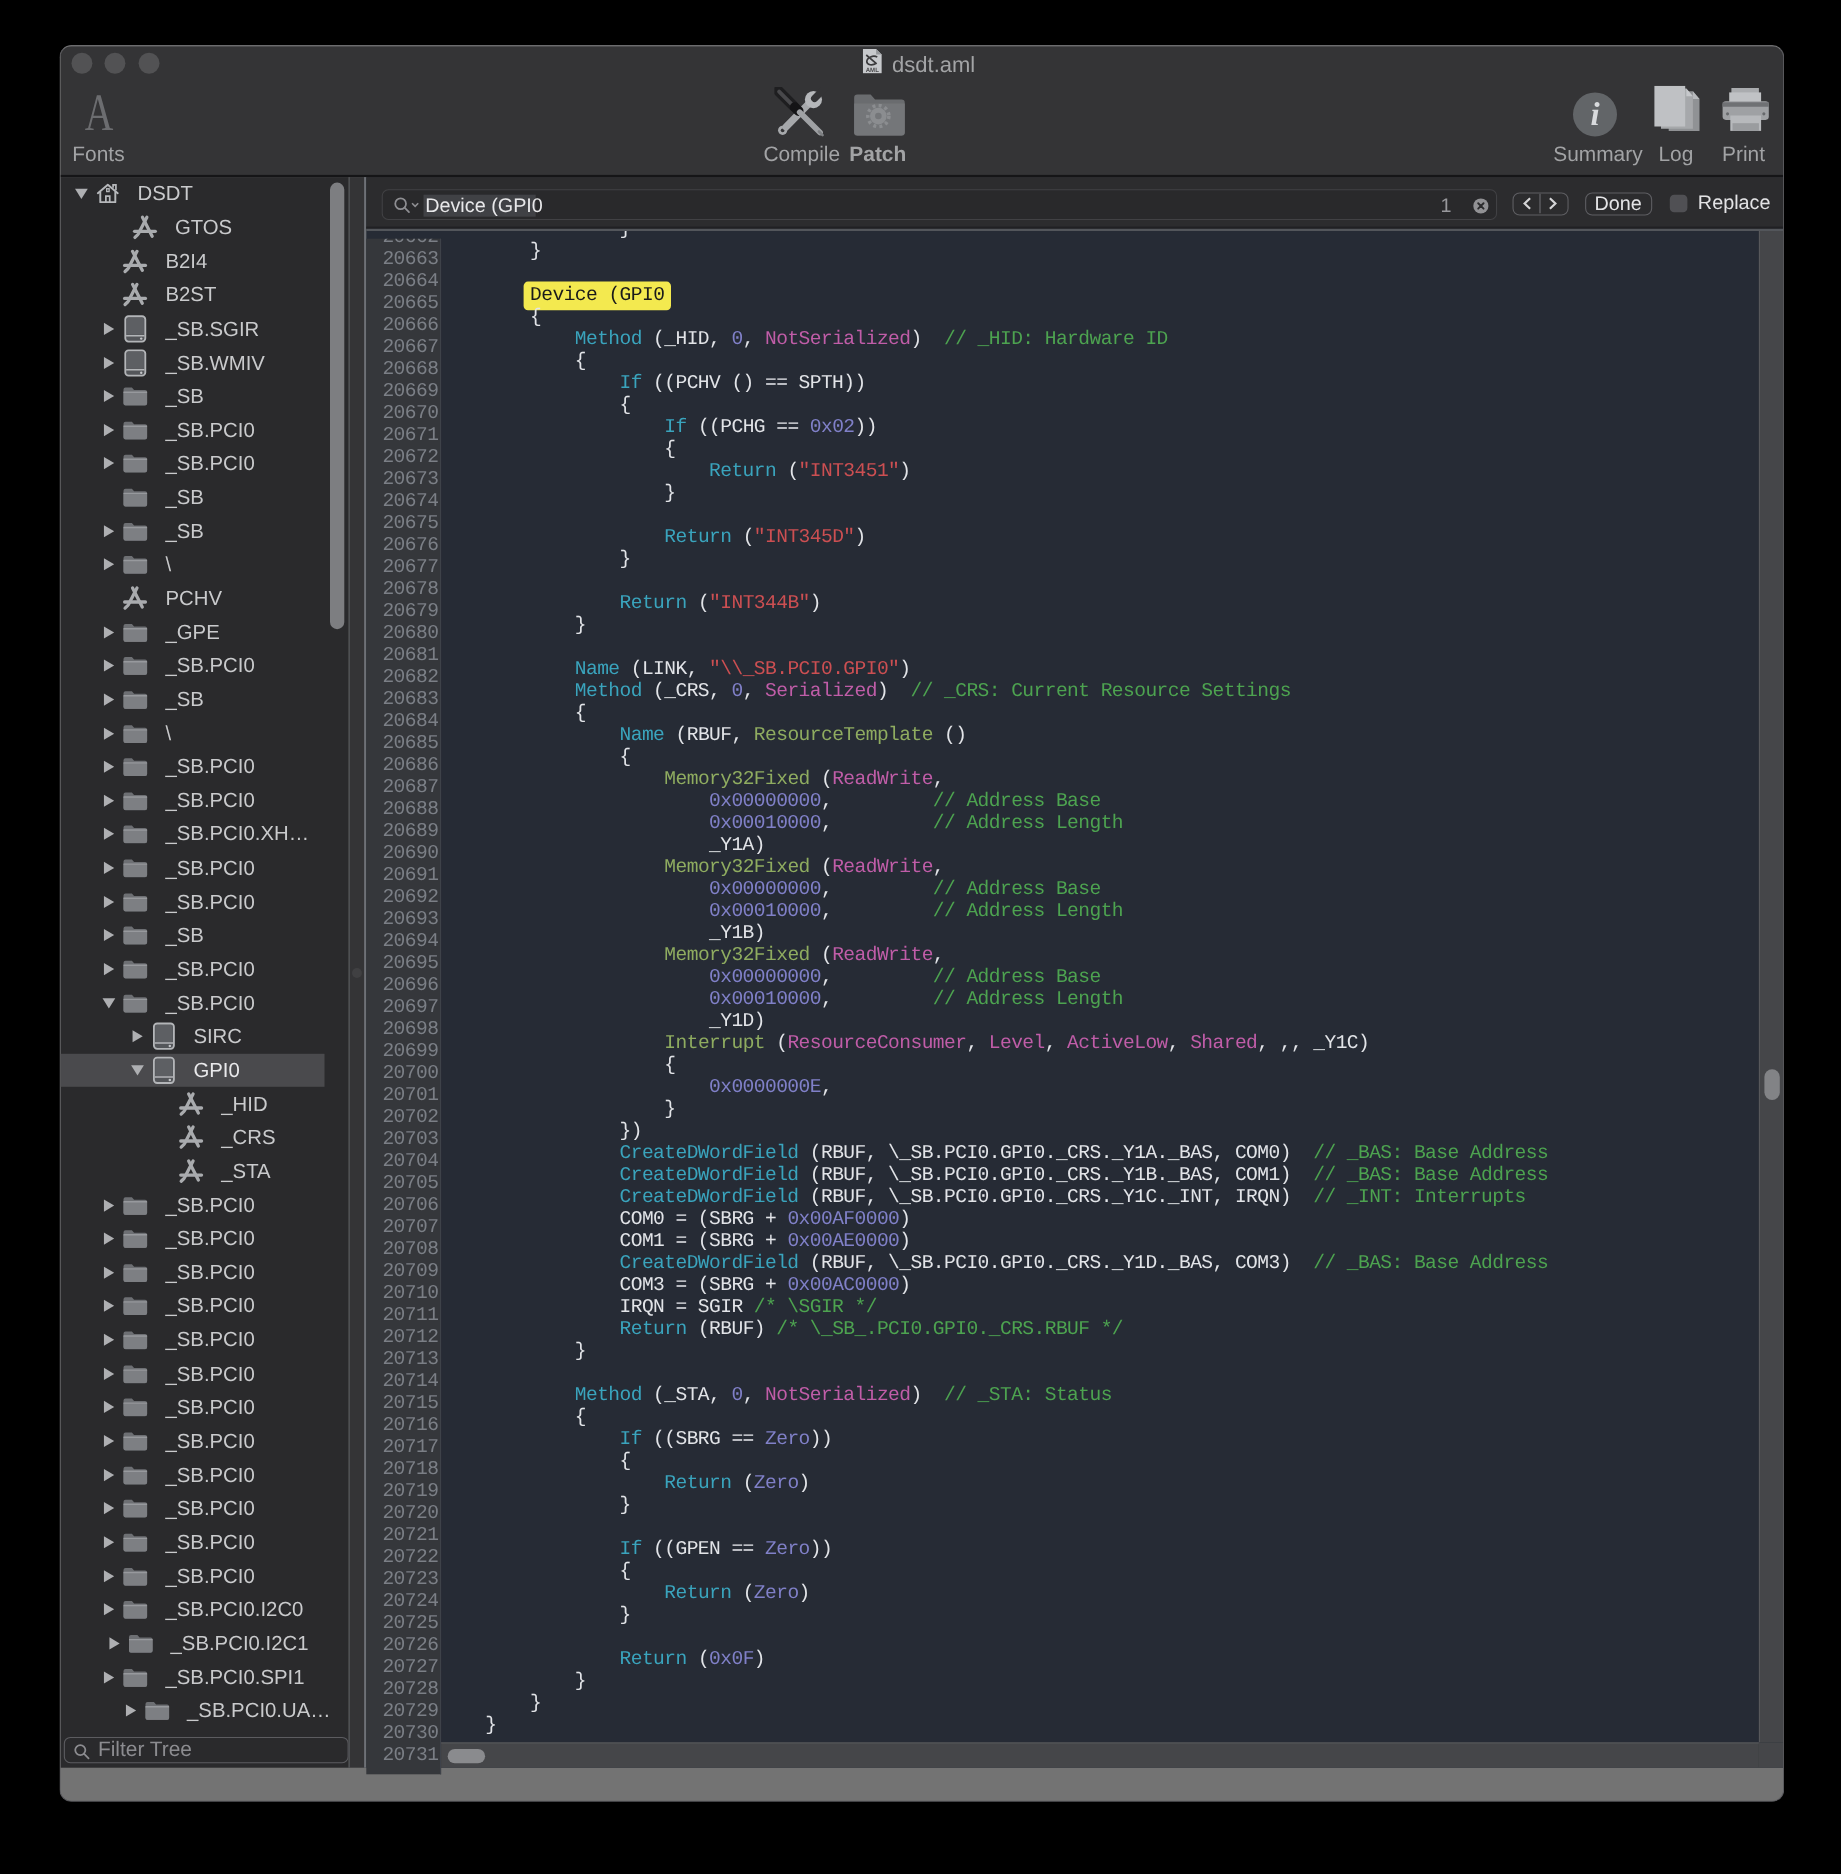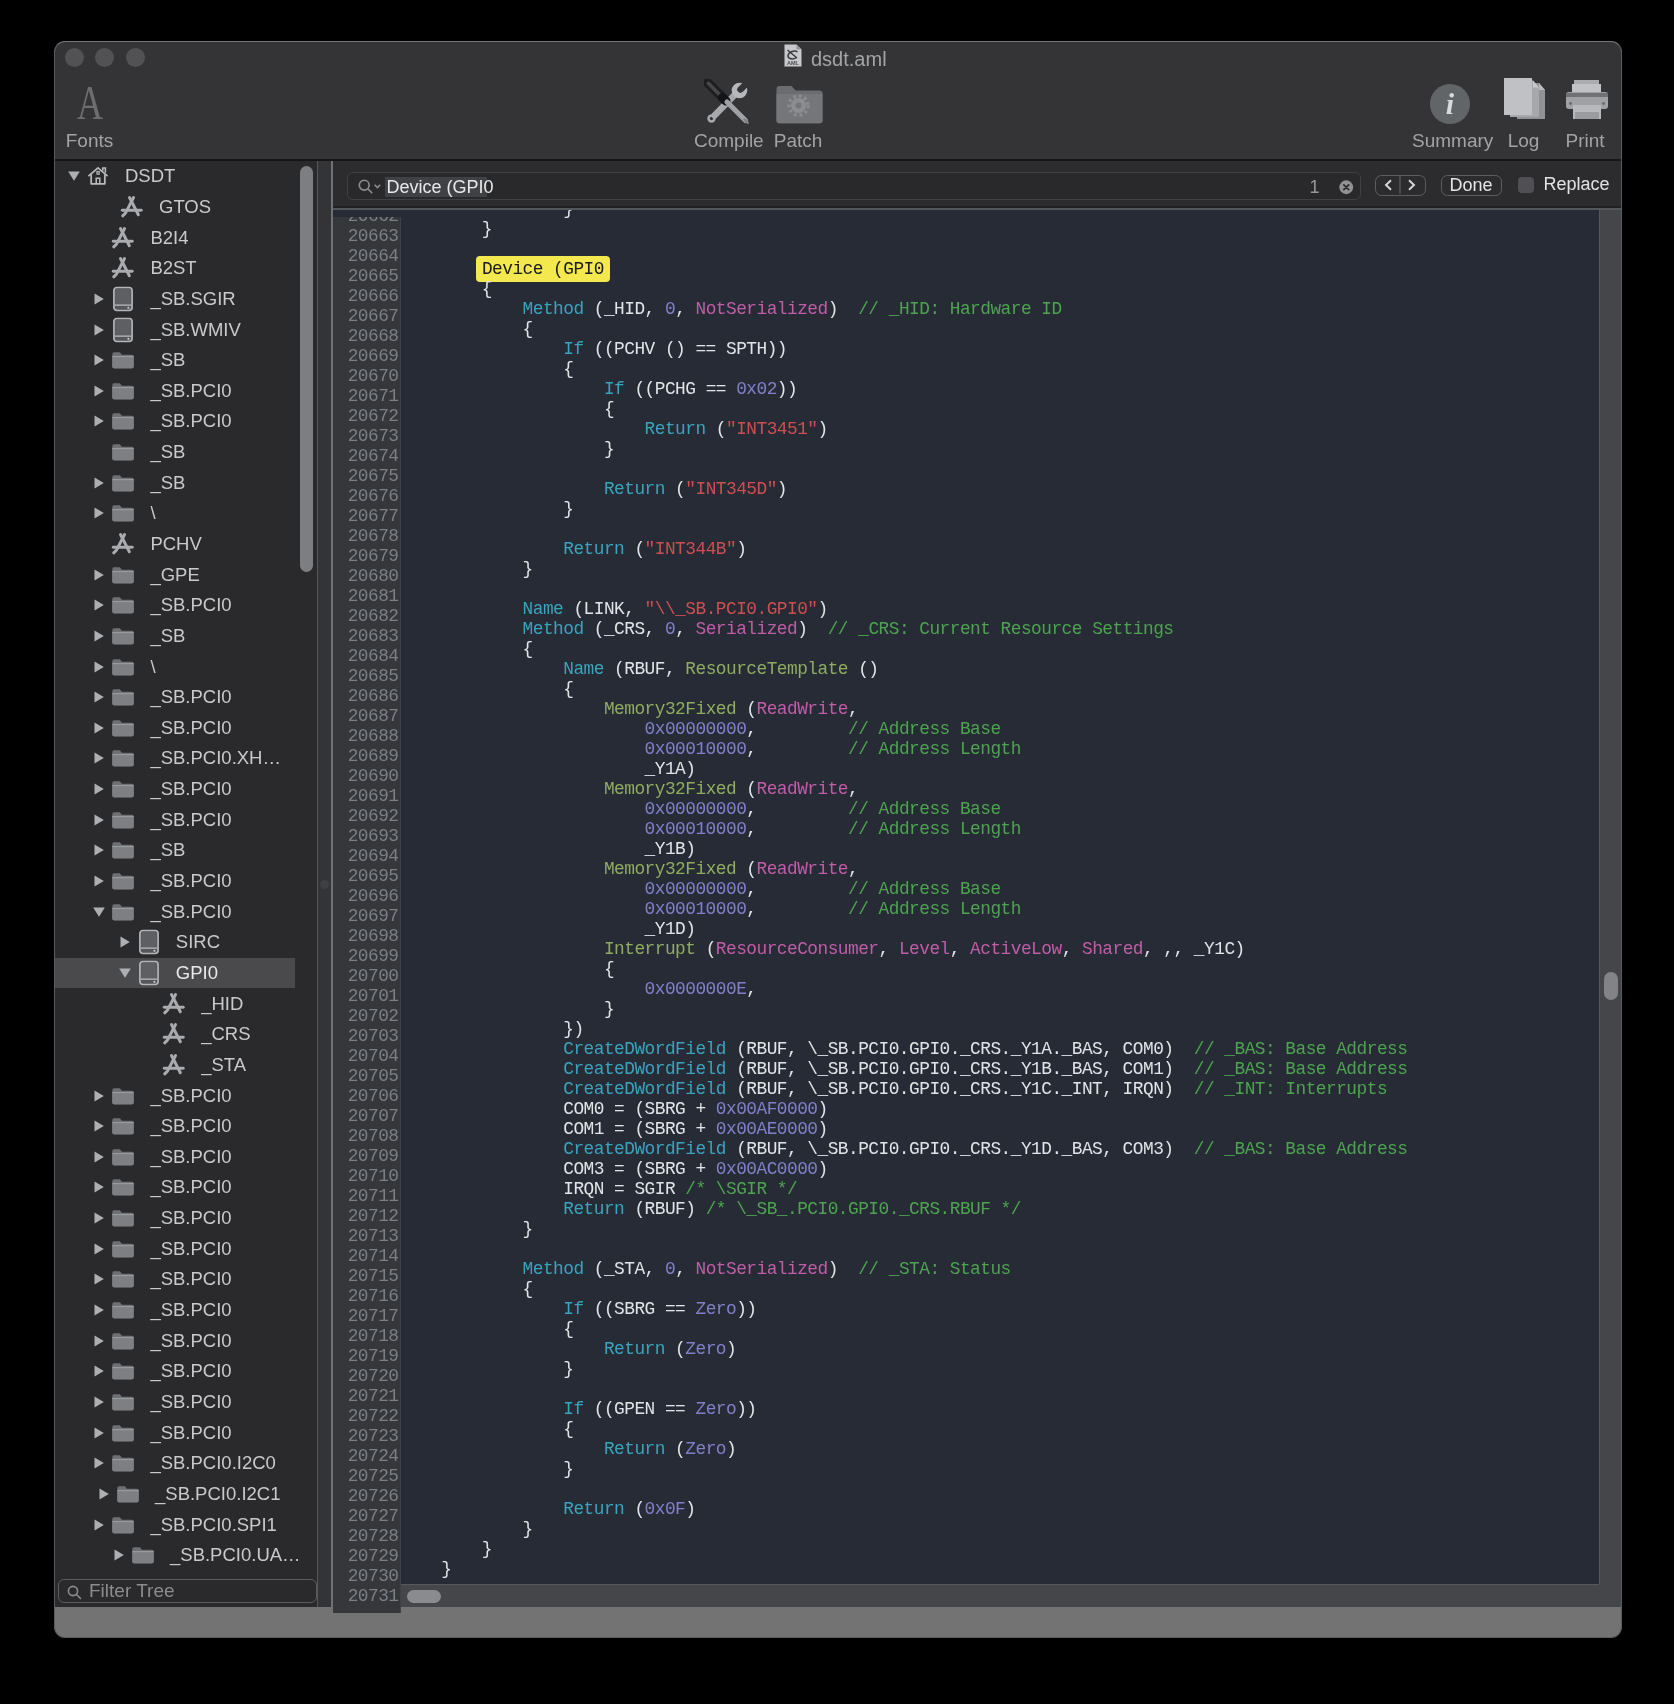--- a/index.html
+++ b/index.html
@@ -93,21 +93,21 @@
     </svg>
     <div class="tblab" style="left:639px;width:68px;">Compile</div>
 
     <svg style="position:absolute;left:720px;top:42px" width="49" height="41" viewBox="0 0 49 41">
       <path d="M1.5 5 a3 3 0 0 1 3-3 h12 l4 4.5 h24 a3 3 0 0 1 3 3 v27 a3 3 0 0 1-3 3 h-40 a3 3 0 0 1-3-3 z" fill="#6a6c6f"></path>
       <path d="M1.5 10 h46 v26 a3 3 0 0 1-3 3 h-40 a3 3 0 0 1-3-3 z" fill="#747679"></path>
       <circle cx="23.5" cy="21.5" r="7.6" fill="#8b8d90"></circle>
       <circle cx="23.5" cy="21.5" r="9.6" fill="none" stroke="#8b8d90" stroke-width="3.2" stroke-dasharray="2.7 2.95"></circle>
       <circle cx="23.5" cy="21.5" r="3" fill="#747679"></circle>
     </svg>
-    <div class="tblab" style="left:715.5px;width:55px;">Patch</div>
+    <div class="tblab" style="left:715.5px;width:55px;font-weight:bold;">Patch</div>
 
     <svg style="position:absolute;left:1373.5px;top:41px" width="42" height="42" viewBox="0 0 42 42">
       <circle cx="21" cy="21" r="20" fill="#626568"></circle>
       <text x="21" y="31" text-anchor="middle" font-family="Liberation Serif" font-style="italic" font-weight="bold" font-size="30" fill="#d8dadd">i</text>
     </svg>
     <div class="tblab" style="left:1357px;width:74px;">Summary</div>
 
     <svg style="position:absolute;left:1447.5px;top:36px" width="46" height="46" viewBox="0 0 46 46">
       <g>
         <path d="M14 5 H36 L42 12 V41 H14 Z" fill="#909295"></path>

